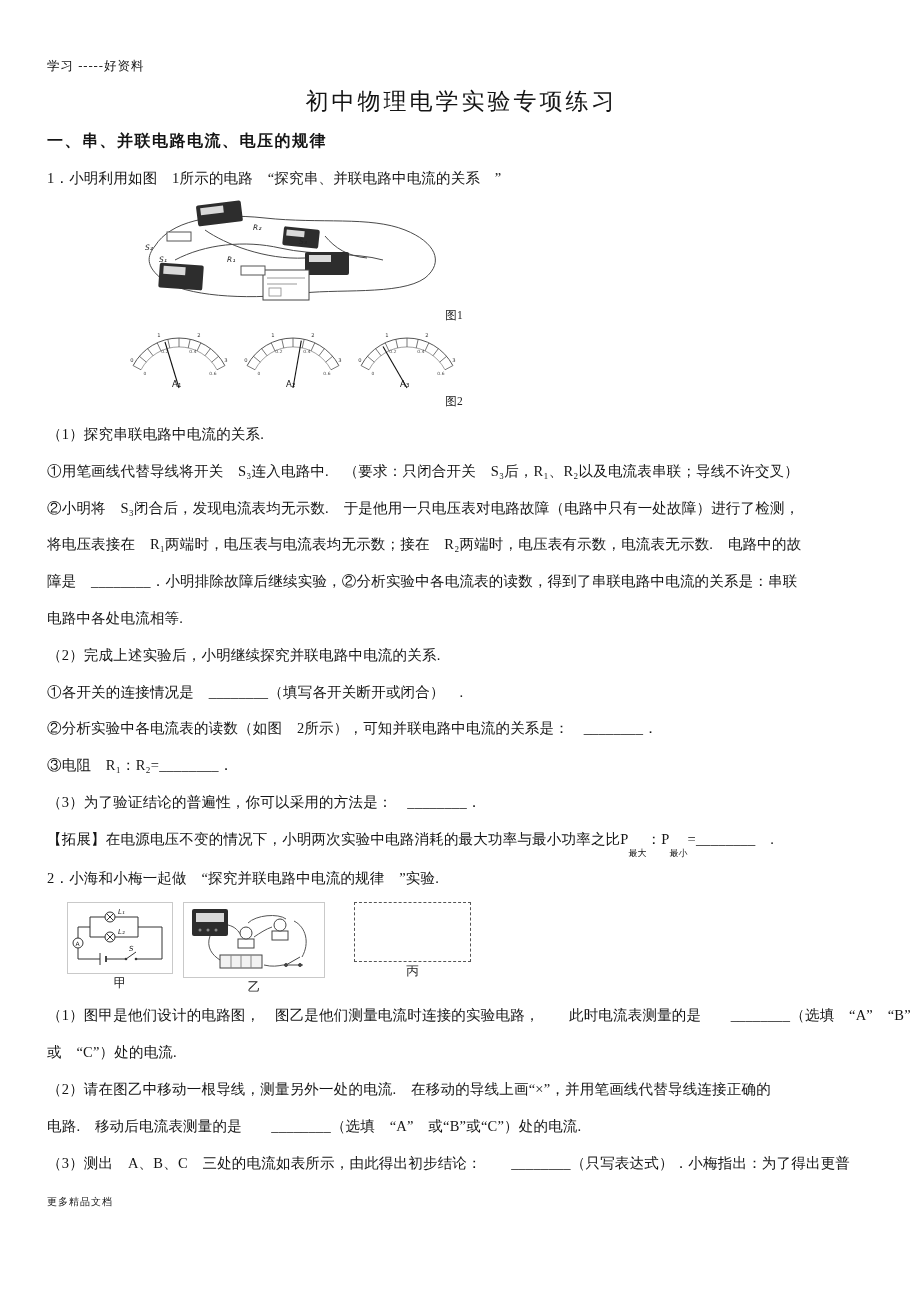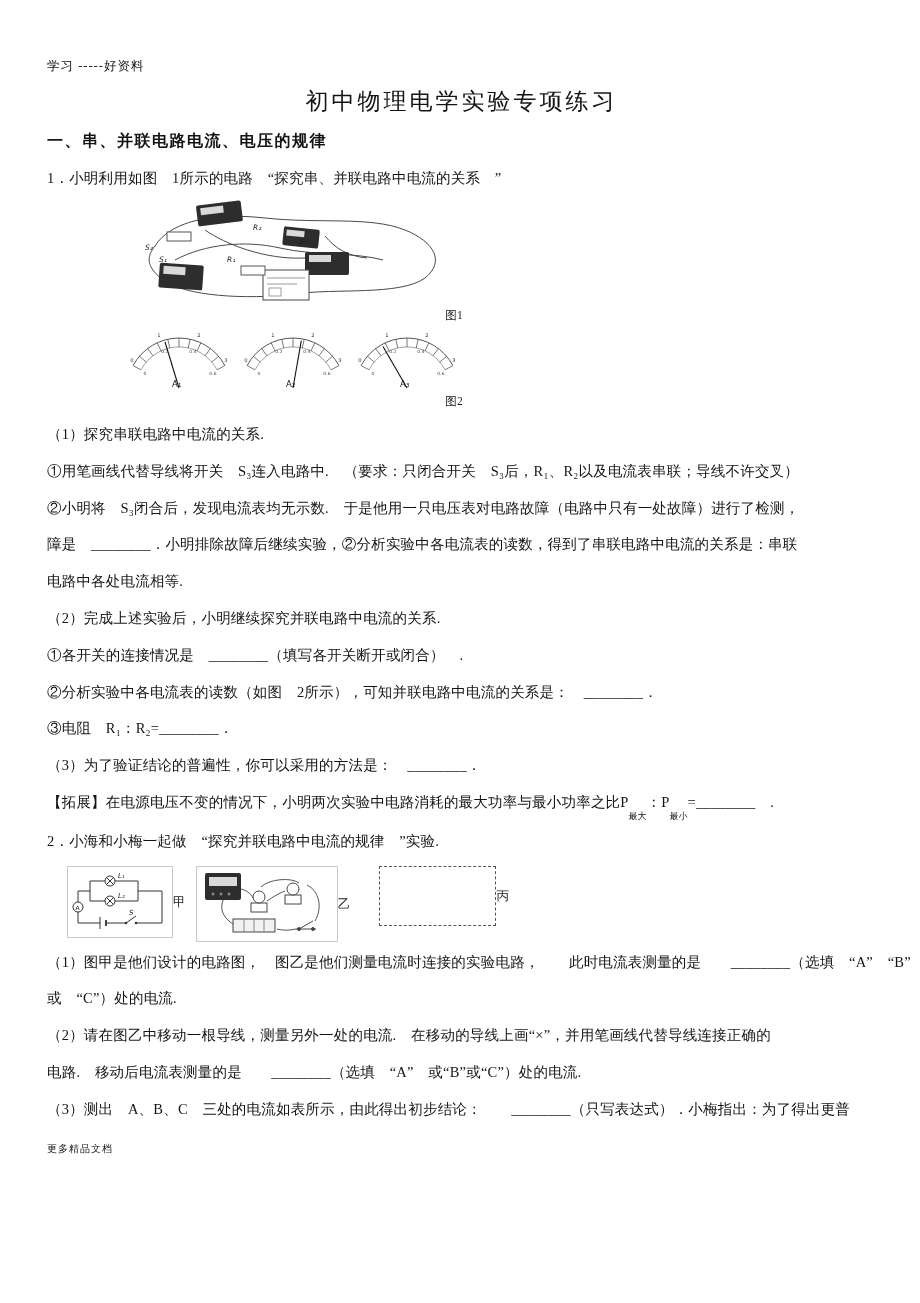--- a/index.html
+++ b/index.html
@@ -14,21 +14,21 @@
   .doc-title { font-size:23px; font-weight:500; text-align:center; letter-spacing:3px; margin-top:13px; line-height:30px; }
   .section-heading { font-size:16px; font-weight:bold; letter-spacing:1.5px; margin-top:12px; line-height:24px; }
   .q-intro { margin-top:13px; line-height:24px; white-space:nowrap; }
   .line { line-height:36.8px; white-space:nowrap; }
   .flexline { display:flex; justify-content:flex-start; }
   .sub { font-size:9px; position:relative; top:12px; letter-spacing:0; }
   .fig1-block { margin:10px 0 0 68px; width:348px; }
   .fig-caption { text-align:right; font-size:11.5px; line-height:14px; color:#222; }
   .body-block { margin-top:8px; }
   .fig-row { display:flex; align-items:flex-start; margin:6px 0 2px 13px; }
-  .figwrap { display:flex; flex-direction:row; align-items:center;padding-left:7px; }
+  .figwrap { display:flex; flex-direction:column; align-items:center;padding-left:7px; }
   .figbox { border:1px solid #c9c9c9; background:#fff; padding:2px; }
   .fig-yi-wrap { margin-left:3px; }
   .fig-bing-wrap { margin-left:22px; }
   .dashedbox { width:117px; height:60px; border:1.6px dashed #555; background:#fff; }
   .fig-cap2 { font-size:12.5px; line-height:15px; margin-top:2px; color:#222; }
   .bottom-note { margin-top:12px; font-size:10px; line-height:17px; letter-spacing:1px; }
   svg text { font-family:"DejaVu Sans","Liberation Sans",sans-serif; }
 </style>
 </head>
 <body>
@@ -134,20 +134,21 @@
         <text x="43" y="61" font-size="8.5" fill="#111">A₃</text>
       </g>
     </svg>
     <div class="fig-caption">图2</div>
   </div>
 
   <div class="body-block">
     <div class="line">（1）探究串联电路中电流的关系.</div>
     <div class="line">①用笔画线代替导线将开关　S₃连入电路中.　（要求：只闭合开关　S₃后，R₁、R₂以及电流表串联；导线不许交叉）</div>
     <div class="line">②小明将　S₃闭合后，发现电流表均无示数.　于是他用一只电压表对电路故障（电路中只有一处故障）进行了检测，</div>
+    <div class="line">将电压表接在　R₁两端时，电压表与电流表均无示数；接在　R₂两端时，电压表有示数，电流表无示数.　电路中的故</div>
     <div class="line">障是　________．小明排除故障后继续实验，②分析实验中各电流表的读数，得到了串联电路中电流的关系是：串联</div>
     <div class="line">电路中各处电流相等.</div>
     <div class="line">（2）完成上述实验后，小明继续探究并联电路中电流的关系.</div>
     <div class="line">①各开关的连接情况是　________（填写各开关断开或闭合）　.</div>
     <div class="line">②分析实验中各电流表的读数（如图　2所示），可知并联电路中电流的关系是：　________．</div>
     <div class="line">③电阻　R₁：R₂=________．</div>
     <div class="line">（3）为了验证结论的普遍性，你可以采用的方法是：　________．</div>
     <div class="line flexline">
       <span>【拓展】在电源电压不变的情况下，小明两次实验中电路消耗的最大功率与最小功率之比</span>
       <span>

